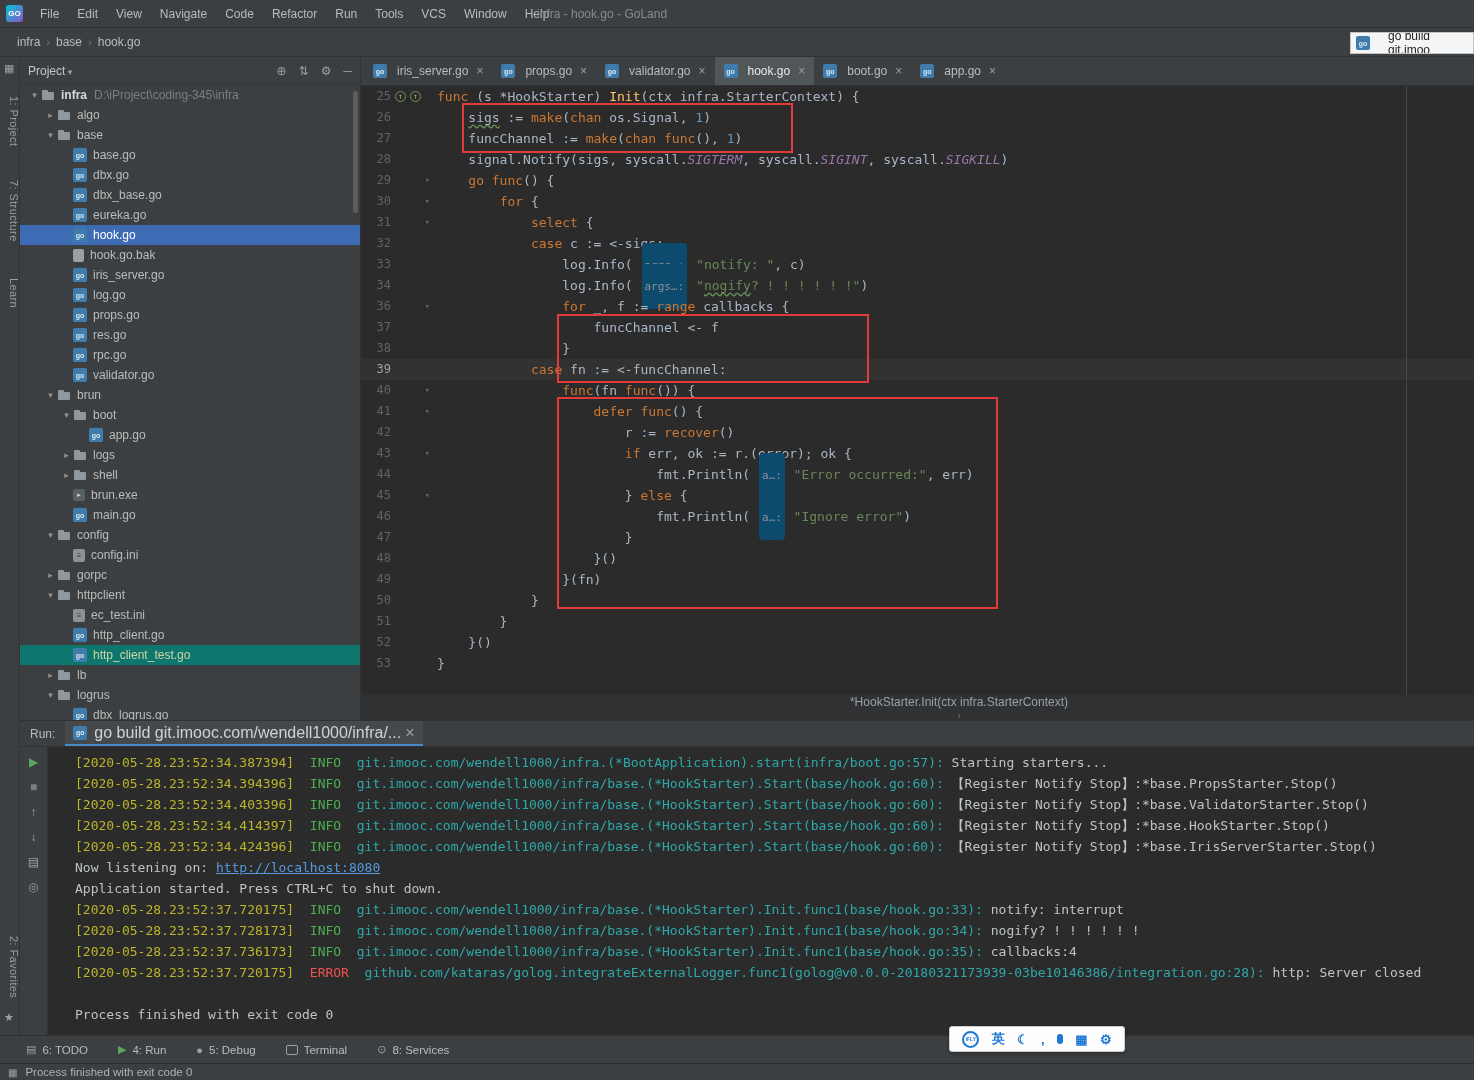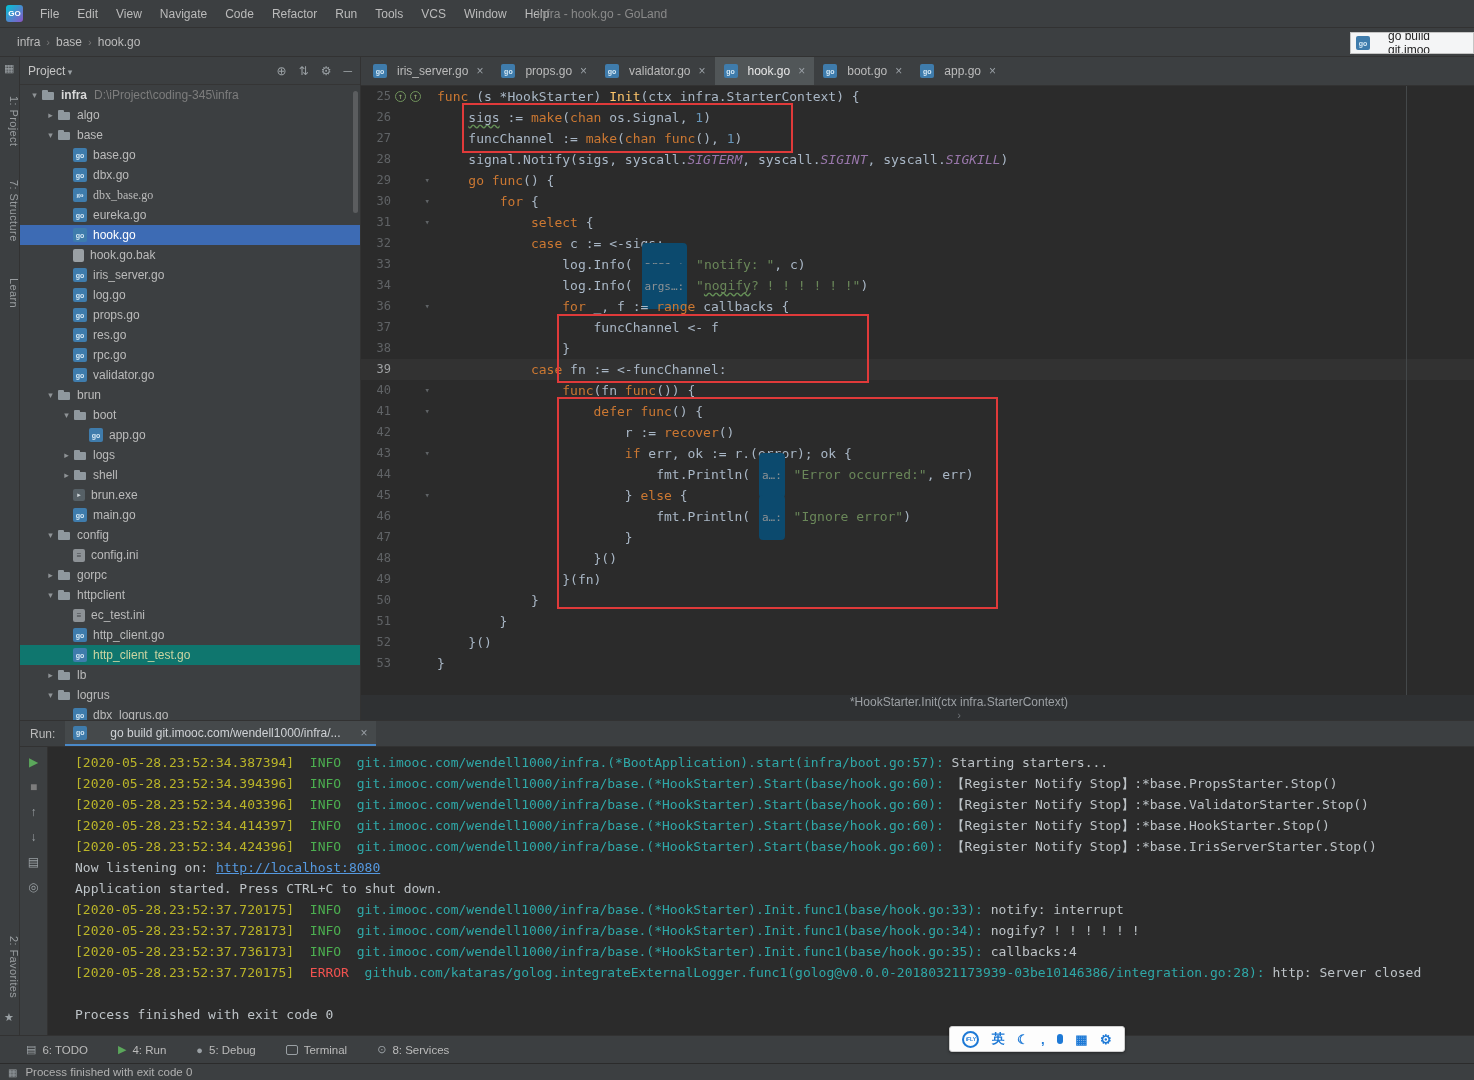--- a/index.html
+++ b/index.html
@@ -88,21 +88,21 @@
   .tk-tw{color:#a9b7c6;text-decoration:underline wavy #659157;text-underline-offset:2px;}
   .tk-h{background:#0c4a6e;color:#8e9294;border-radius:4px;padding:16px 3px;font-size:11px;margin:0 1px;}
   .redbox{position:absolute;border:2px solid #e03a3a;pointer-events:none;}
   #ecrumbs{position:absolute;left:0;top:638px;width:1114px;height:25px;background:#2f3133;display:flex;align-items:center;padding-left:82px;color:#9ca0a4;font-size:12px;flex-direction:column;}
   .ecrumb-sep{color:#707478;margin:0 9px;font-size:11px;}
 
   
   #run{position:absolute;left:20px;top:720px;width:1454px;height:315px;background:#2b2b2b;border-top:1px solid #323232;}
   #run-header{position:absolute;left:0;top:0;width:1454px;height:26px;background:#3c3f41;border-bottom:1px solid #323232;display:flex;align-items:stretch;gap:10px;padding-left:10px;}
   #run-label{display:flex;align-items:center;color:#bbbbbb;}
-  #run-tab{display:flex;align-items:center;gap:18px;background:#45494b;padding:0 8px;color:#cfd2d6;font-size:12px;border-bottom:2px solid #4a88c7;}
+  #run-tab{display:flex;align-items:center;gap:2px;background:#45494b;padding:0 8px;color:#cfd2d6;font-size:16px;border-bottom:2px solid #4a88c7;}
   #run-tab .x{color:#9aa0a6;margin-left:2px;}
   #run-tools{position:absolute;left:0;top:26px;width:28px;bottom:0;background:#3c3f41;border-right:1px solid #323232;display:flex;flex-direction:column;align-items:center;gap:11px;padding-top:8px;}
   .rt-icon{font-size:12px;color:#9aa0a4;line-height:14px;}
   .rt-rerun{color:#5ba75b;}
   .rt-stop{color:#7c7c7c;}
   #console{position:absolute;left:28px;top:26px;right:0;bottom:0;background:#2b2b2b;font:13px/21px "DejaVu Sans Mono",monospace;padding:5px 0 0 27px;overflow:hidden;}
   .cnl{white-space:pre;height:21px;}
   .cs-ts{color:#bbb529}
   .cs-info{color:#4caf50}
   .cs-err{color:#f0524f}
@@ -195,21 +195,21 @@
         <div class="trow" style="padding-left: 40px;">
           <span class="arrow"></span>
           <i class="fi fi-go"></i>
           <span class="label">base.go</span>
         </div>
         <div class="trow" style="padding-left: 40px;">
           <span class="arrow"></span>
           <i class="fi fi-go"></i>
           <span class="label">dbx.go</span>
         </div>
-        <div class="trow" style="padding-left: 40px; font-family: Liberation Serif, serif;">
+        <div class="trow" style="padding-left: 40px;">
           <span class="arrow"></span>
           <i class="fi fi-go"></i>
           <span class="label">dbx_base.go</span>
         </div>
         <div class="trow" style="padding-left: 40px;">
           <span class="arrow"></span>
           <i class="fi fi-go"></i>
           <span class="label">eureka.go</span>
         </div>
         <div class="trow selected" style="padding-left: 40px;">

